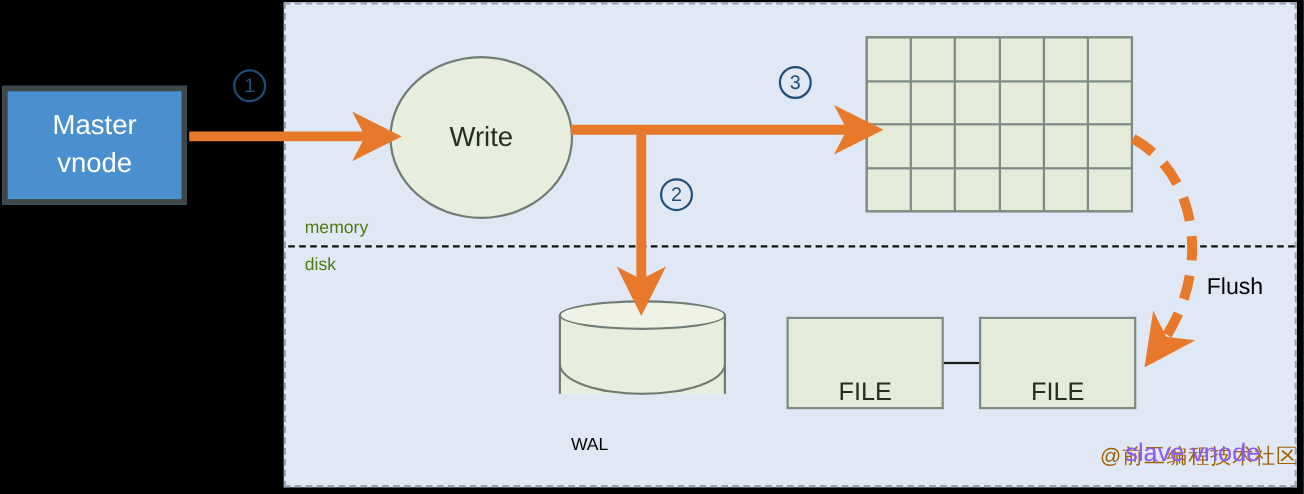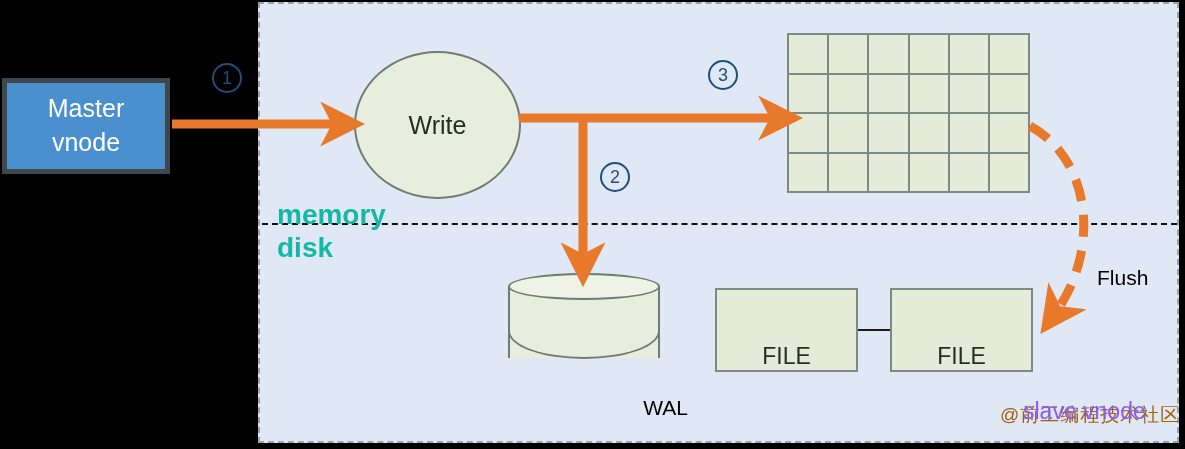--- a/index.html
+++ b/index.html
@@ -27,21 +27,21 @@
     border: 2px dashed #9aa3ad;
     box-sizing: border-box;
   }
 
   
   #master-box {
     position: absolute;
     left: 2px;
     top: 78px;
     width: 168px;
-    height: 96px;
+    height: 108px;
     background: #4a90ce;
     border: 5px solid #3f474b;
     box-sizing: border-box;
     display: flex;
     flex-direction: column;
     align-items: center;
     justify-content: center;
     color: #ffffff;
     font-size: 25px;
     line-height: 1.35;
@@ -81,24 +81,23 @@
     display: flex;
     align-items: center;
     justify-content: center;
     font-size: 25px;
     color: #23301f;
   }
 
   
   .md-label {
     position: absolute;
-    font-size: 28px;
-    color: #14b8a6;
+    font-size: 16px;
+    color: #4d7c0f;
     white-space: nowrap;
-    font-weight: bold;
   }
   #memory-label { left: 277px; top: 199px; }
   #disk-label   { left: 277px; top: 232px; text-align: center; }
 
   
   #divider {
     position: absolute;
     left: 262px;
     top: 223px;
     width: 915px;
@@ -155,25 +154,25 @@
     position: absolute;
     left: 0; top: 0px;
     width: 152px; height: 27px;
     border: 2px solid #6f7b73;
     border-radius: 50%;
     background: #eef3e6;
     box-sizing: border-box;
   }
   #wal-label {
     position: absolute;
-    left: 536px;
+    left: 519px;
     top: 396px;
     width: 152px;
-    text-align: right;
-    font-size: 21px;
+    text-align: left;
+    font-size: 16px;
     color: #000;
   }
 
   
   .file-box {
     position: absolute;
     top: 288px;
     width: 143px;
     height: 84px;
     background: #e4ecd9;
@@ -193,21 +192,21 @@
     top: 329px;
     width: 32px;
     height: 0;
     border-top: 2px solid #1a1a1a;
   }
 
   
   #flush-label {
     position: absolute;
     left: 1097px;
-    top: 266px;
+    top: 249px;
     font-size: 21px;
     color: #000;
   }
 
   
   #slave-label {
     position: absolute;
     left: 1023px;
     top: 398px;
     font-size: 23px;

